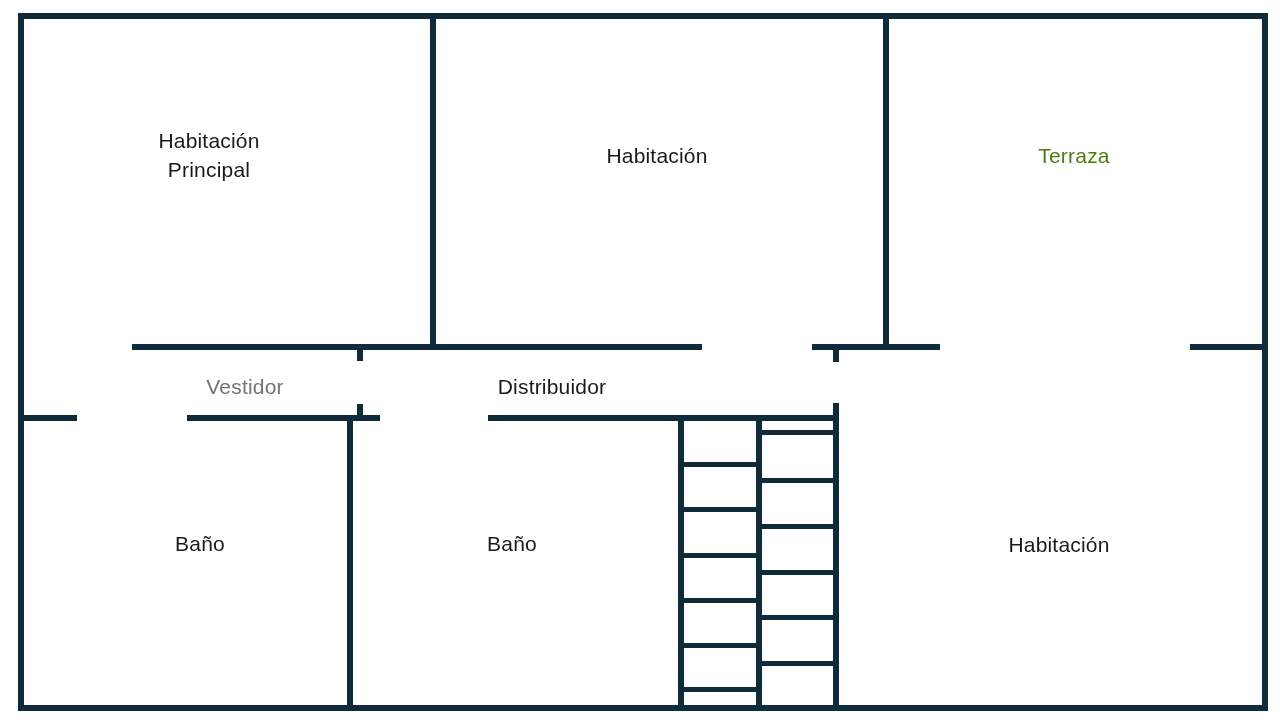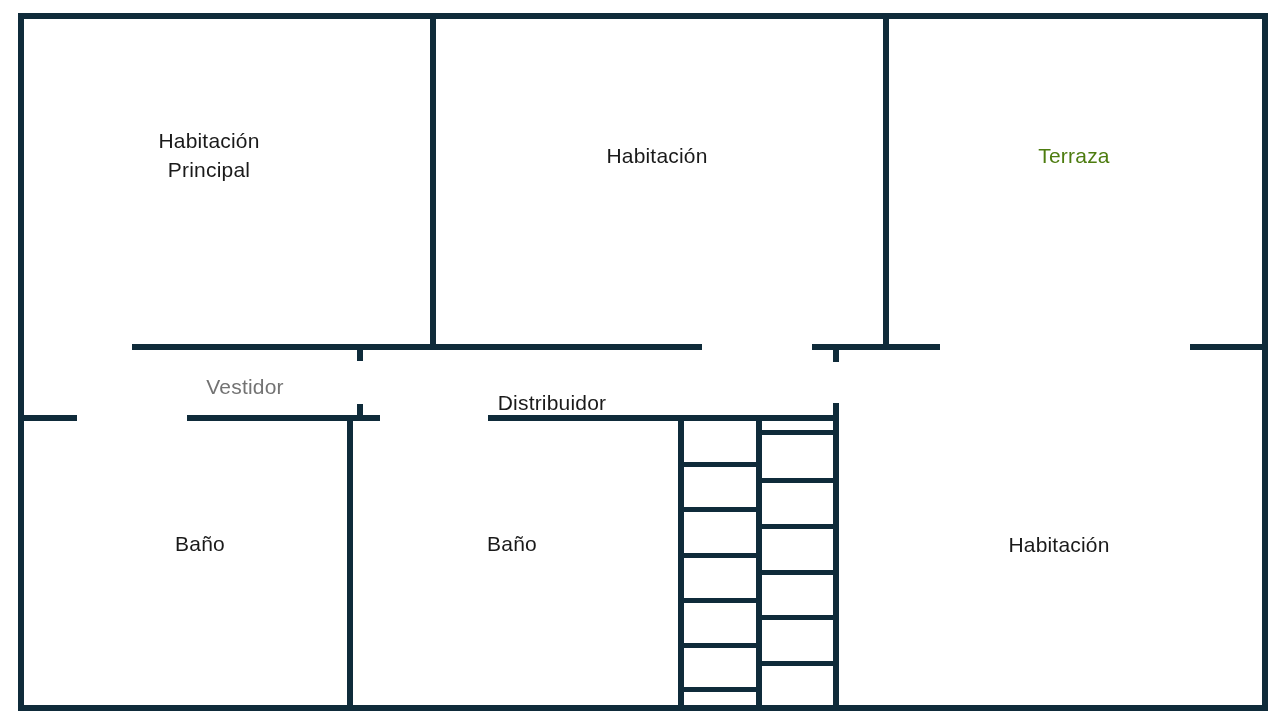--- a/index.html
+++ b/index.html
@@ -76,21 +76,21 @@
       </div>
       <div class="room-label" style="left: 657px; top: 155px; color: rgb(26, 26, 26);">
         <div>Habitación</div>
       </div>
       <div class="room-label" style="left: 1074px; top: 155px; color: #4d7c0f;">
         <div>Terraza</div>
       </div>
       <div class="room-label" style="left: 245px; top: 386px; color: #737373;">
         <div>Vestidor</div>
       </div>
-      <div class="room-label" style="left: 552px; top: 386px; color: rgb(26, 26, 26); margin-top: 16px;">
+      <div class="room-label" style="left: 552px; top: 386px; color: rgb(26, 26, 26);">
         <div>Distribuidor</div>
       </div>
       <div class="room-label" style="left: 200px; top: 543px; color: rgb(26, 26, 26);">
         <div>Baño</div>
       </div>
       <div class="room-label" style="left: 512px; top: 543px; color: rgb(26, 26, 26);">
         <div>Baño</div>
       </div>
       <div class="room-label" style="left: 1059px; top: 544px; color: rgb(26, 26, 26);">
         <div>Habitación</div>

